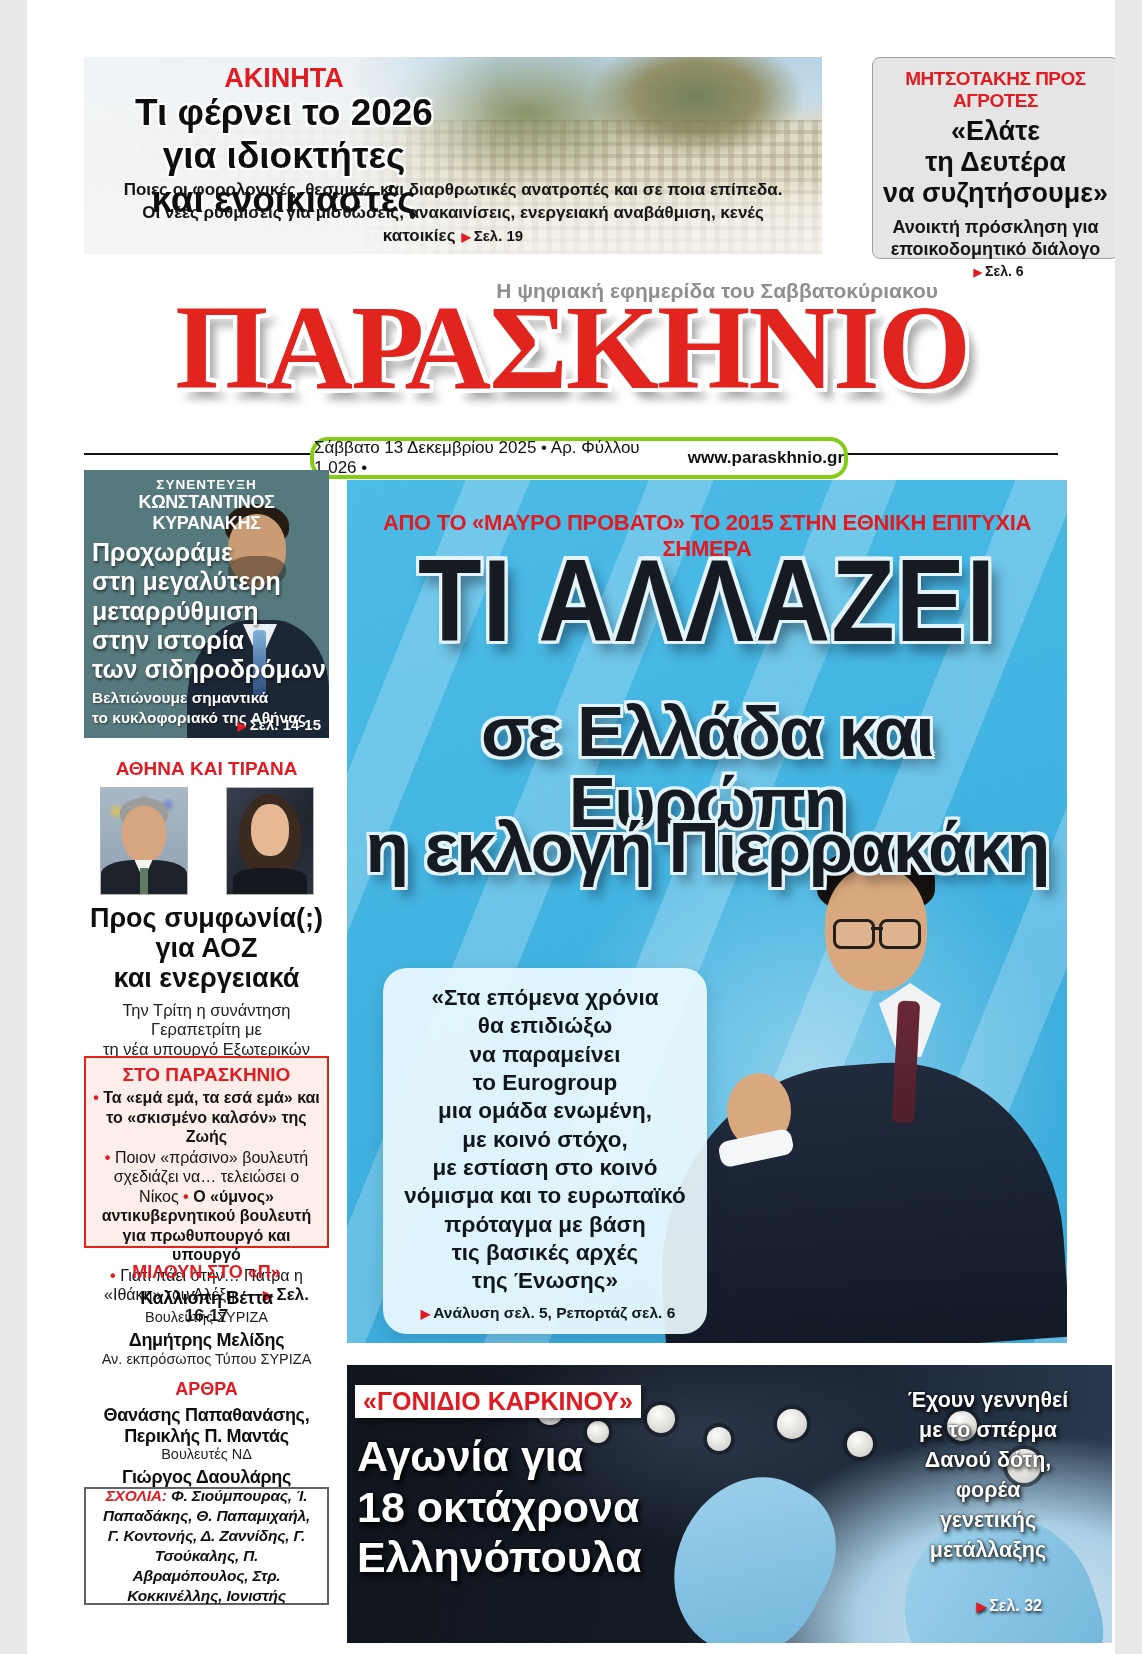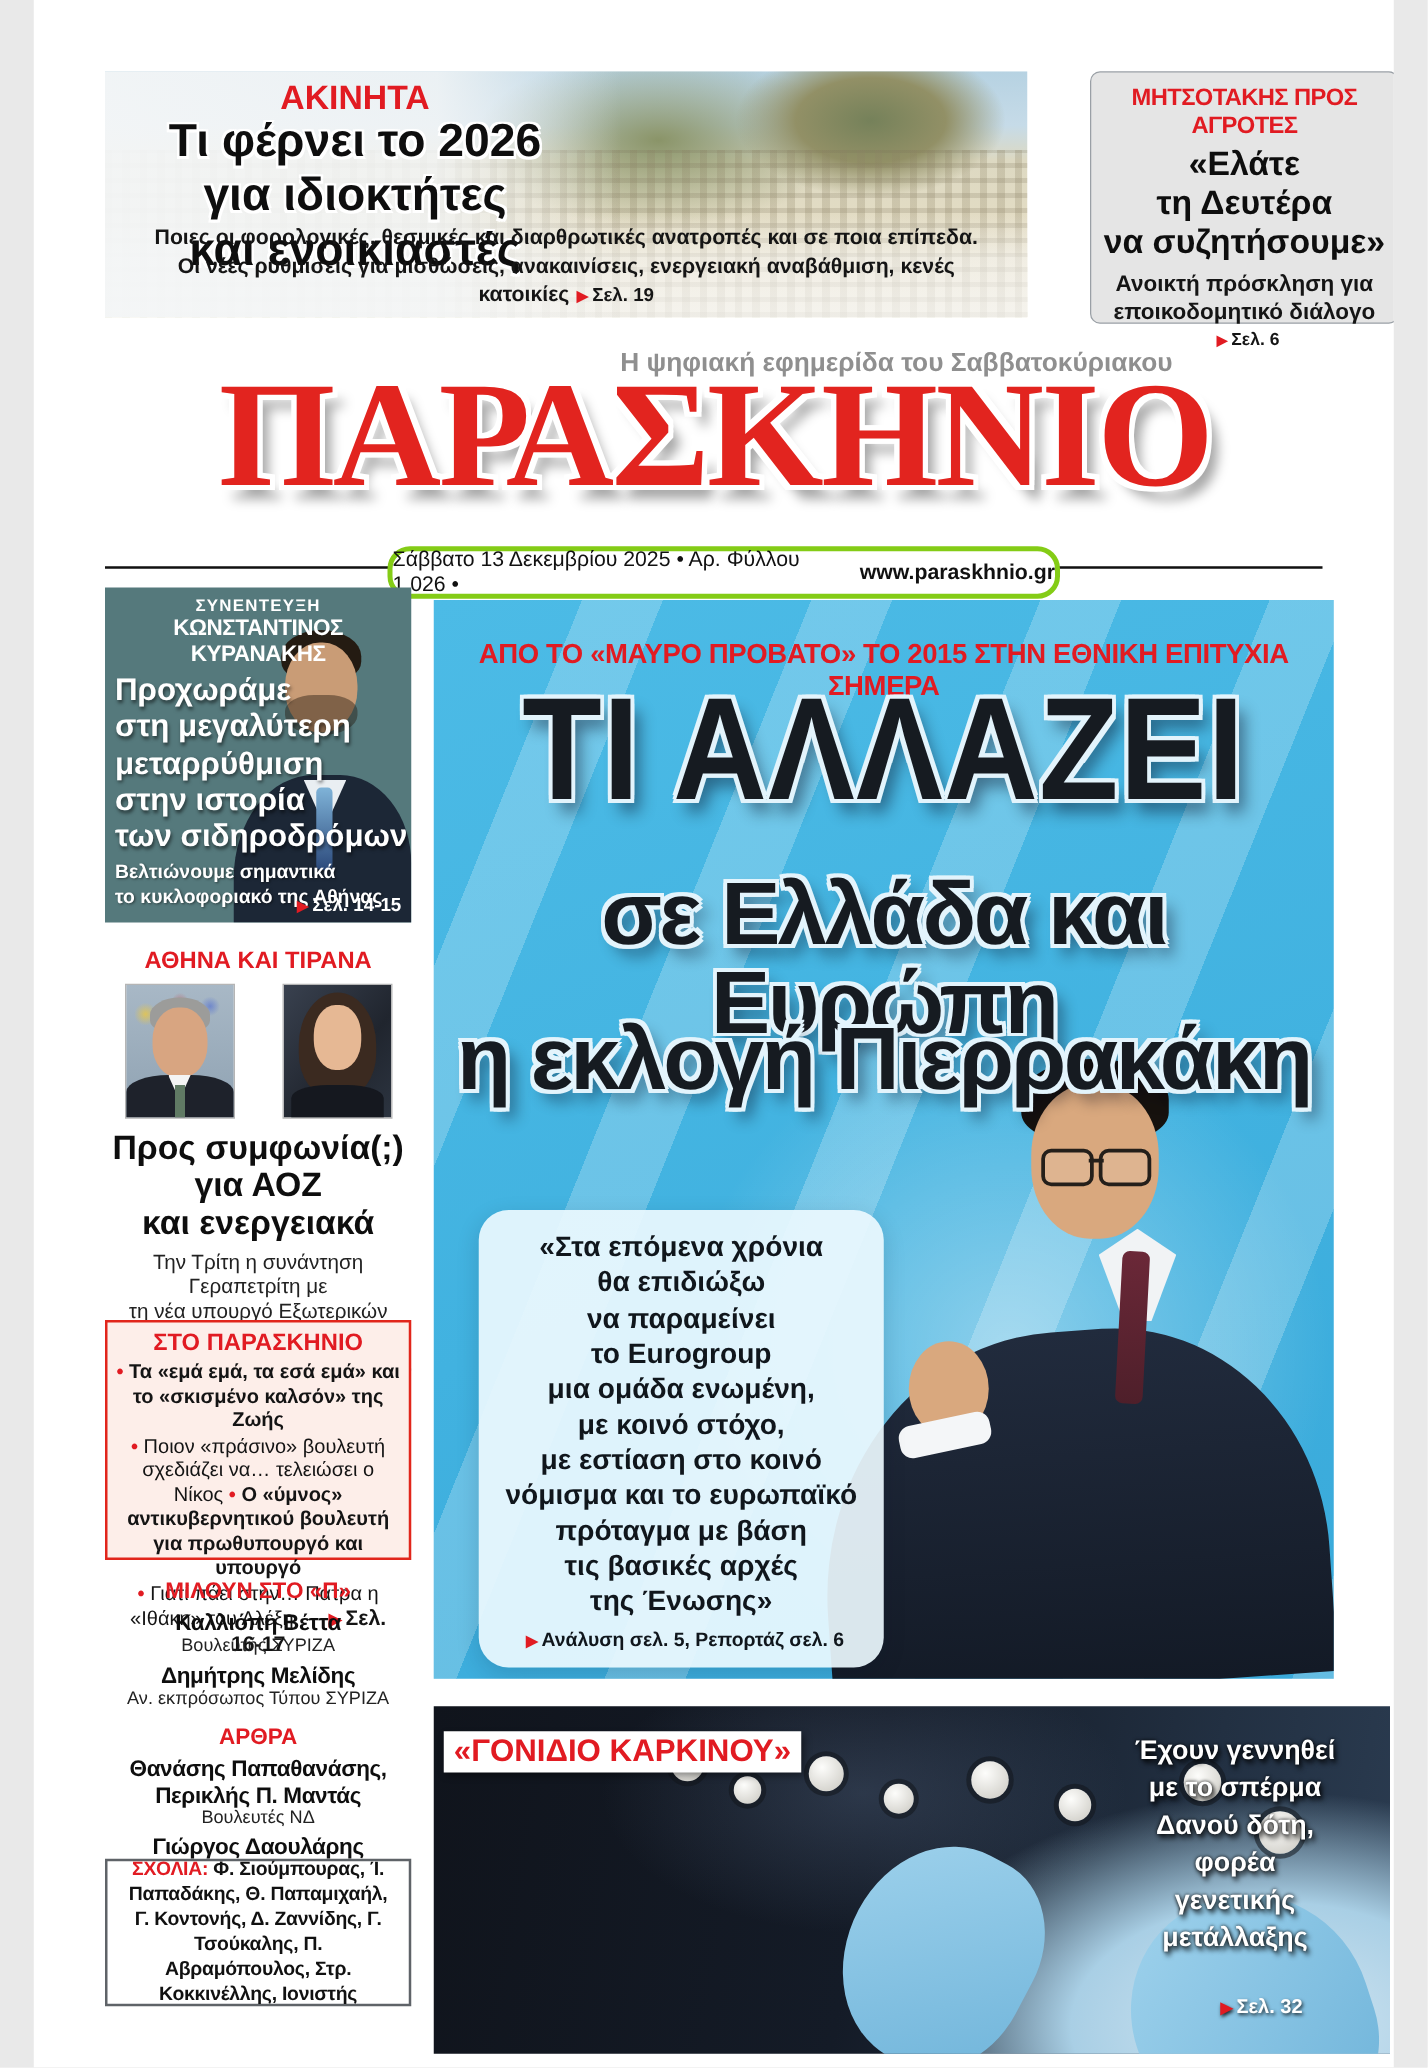--- a/index.html
+++ b/index.html
@@ -102,21 +102,21 @@
 
   .sp-zone{position:absolute;left:57px;top:1262px;width:245px;text-align:center;}
   .sp-title{font-size:18px;font-weight:bold;color:#e11b22;}
   .sp-name{margin-top:5px;font-size:18px;font-weight:bold;color:#0e0e0e;letter-spacing:-.3px;}
   .sp-role{font-size:14.5px;color:#222;}
   .sp-head2{margin-top:12px;font-size:18px;font-weight:bold;color:#e11b22;}
   .sp-name2{margin-top:5px;font-size:18px;font-weight:bold;line-height:1.15;color:#0e0e0e;letter-spacing:-.3px;}
 
   .sx-box{position:absolute;left:57px;top:1487px;width:245px;height:118px;background:#fff;
     border:2.5px solid #5f6368;box-sizing:border-box;display:flex;align-items:center;justify-content:center;
-    padding:6px 10px;text-align:center;font-size:15.5px;font-weight:bold;line-height:1.3;letter-spacing:-.2px;}
+    padding:6px 10px;text-align:center;font-size:15.5px;font-weight:bold;line-height:1.3;letter-spacing:-.2px;font-style:italic;}
 
   
   .main-box{position:absolute;left:320px;top:480px;width:720px;height:863px;overflow:hidden;cursor:pointer;
     background:repeating-linear-gradient(112deg, rgba(255,255,255,0) 0 110px, rgba(255,255,255,.22) 110px 170px),
                linear-gradient(160deg,#4cbbe6 0%,#41b2e0 55%,#39a9da 100%);}
   .main-glow{position:absolute;left:180px;top:320px;width:560px;height:560px;
     background:radial-gradient(circle, rgba(255,255,255,.4) 0%, rgba(255,255,255,0) 65%);}
   .m-kicker{position:absolute;left:0;top:30px;width:100%;text-align:center;
     font-size:22px;font-weight:bold;color:#e11b22;letter-spacing:-.3px;}
   .outline{color:#161b21;
@@ -320,20 +320,23 @@
     <div class="cap" style="left:240px;top:56px;width:22px;height:22px;"></div>
     <div class="cap" style="left:300px;top:40px;width:28px;height:28px;"></div>
     <div class="cap" style="left:360px;top:62px;width:24px;height:24px;"></div>
     <div class="cap" style="left:430px;top:44px;width:30px;height:30px;"></div>
     <div class="cap" style="left:500px;top:66px;width:26px;height:26px;"></div>
     <div class="cap" style="left:600px;top:46px;width:30px;height:30px;"></div>
     <div class="cap" style="left:660px;top:84px;width:34px;height:34px;"></div>
     <div class="glove g1"></div>
     <div class="glove g2"></div>
     <div class="bs-chip">«ΓΟΝΙΔΙΟ ΚΑΡΚΙΝΟΥ»</div>
+    <div class="bs-title pre">Αγωνία για
+18 οκτάχρονα
+Ελληνόπουλα</div>
     <div class="bs-side pre">Έχουν γεννηθεί
 με το σπέρμα
 Δανού δότη,
 φορέα
 γενετικής
 μετάλλαξης</div>
     <div class="bs-ref"><span class="arrow">▶</span><span>Σελ. 32</span></div>
   </section>
 
 </div>

